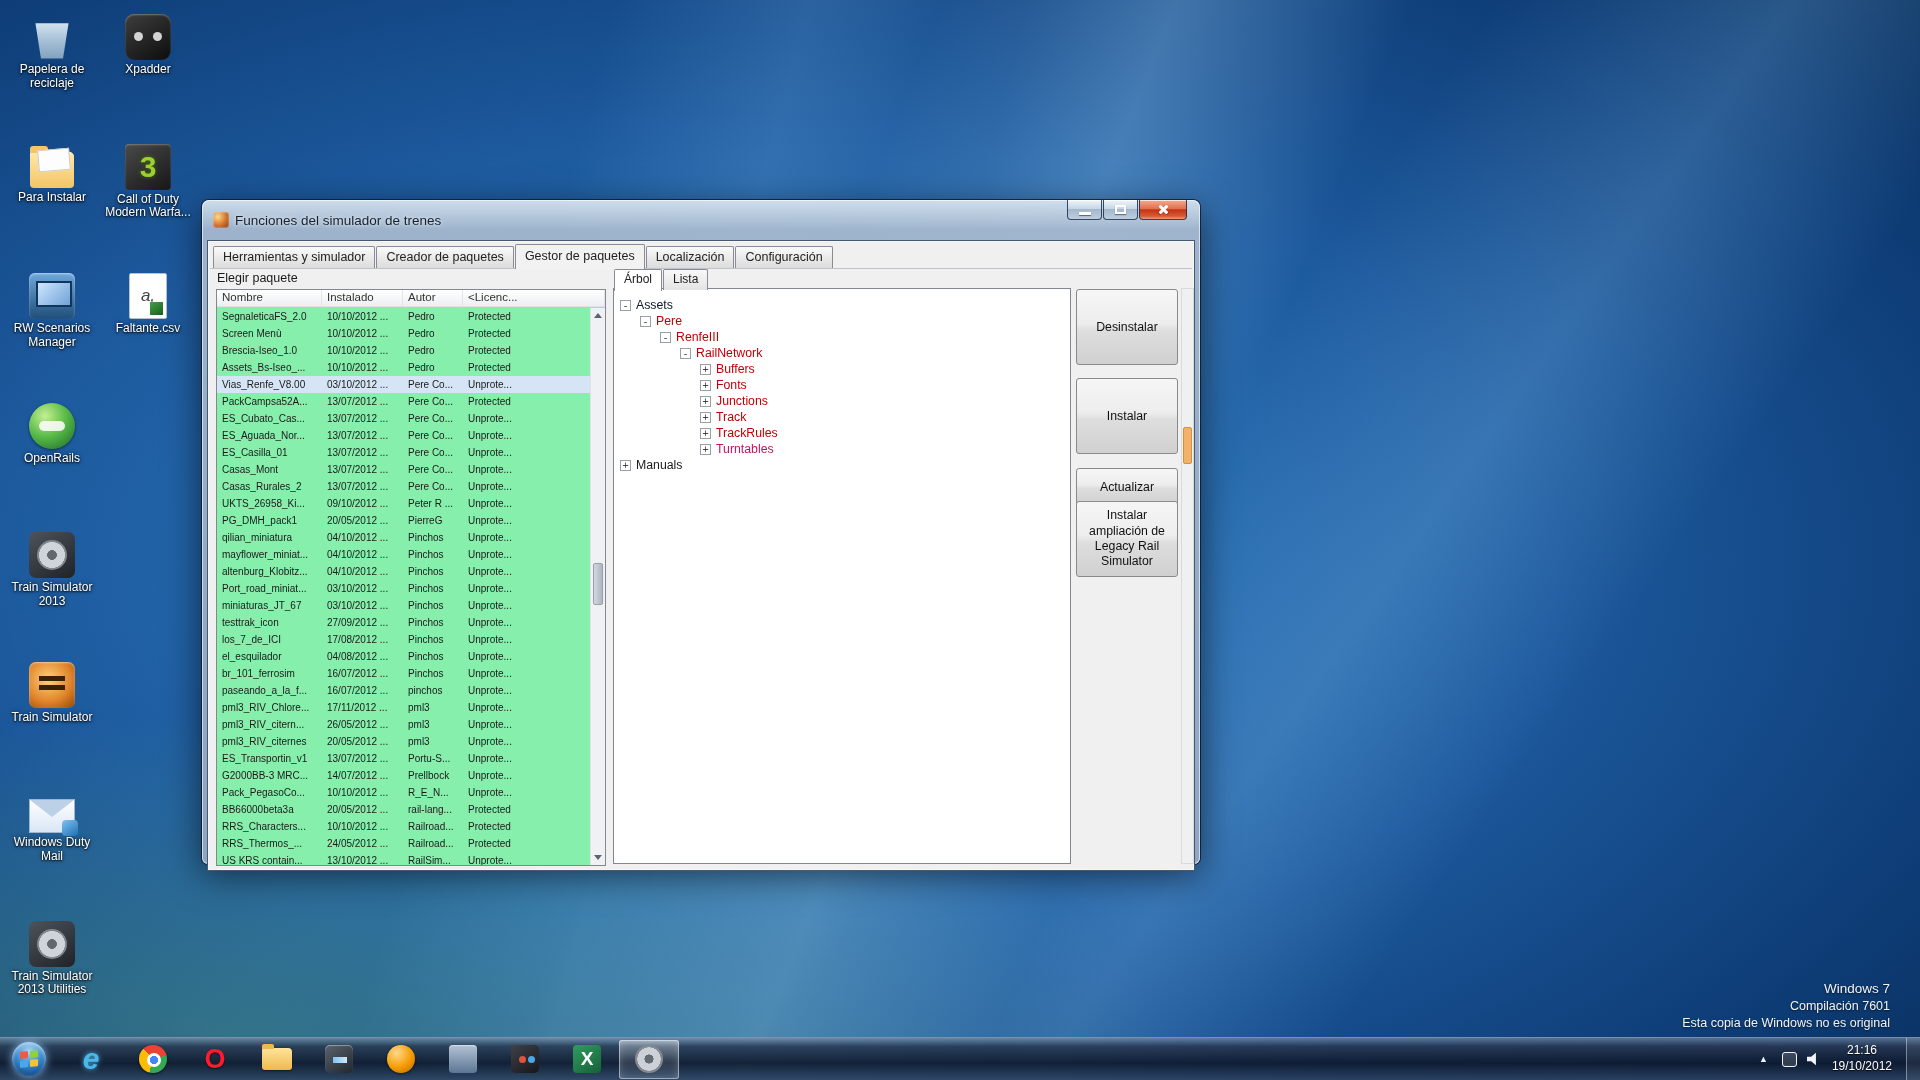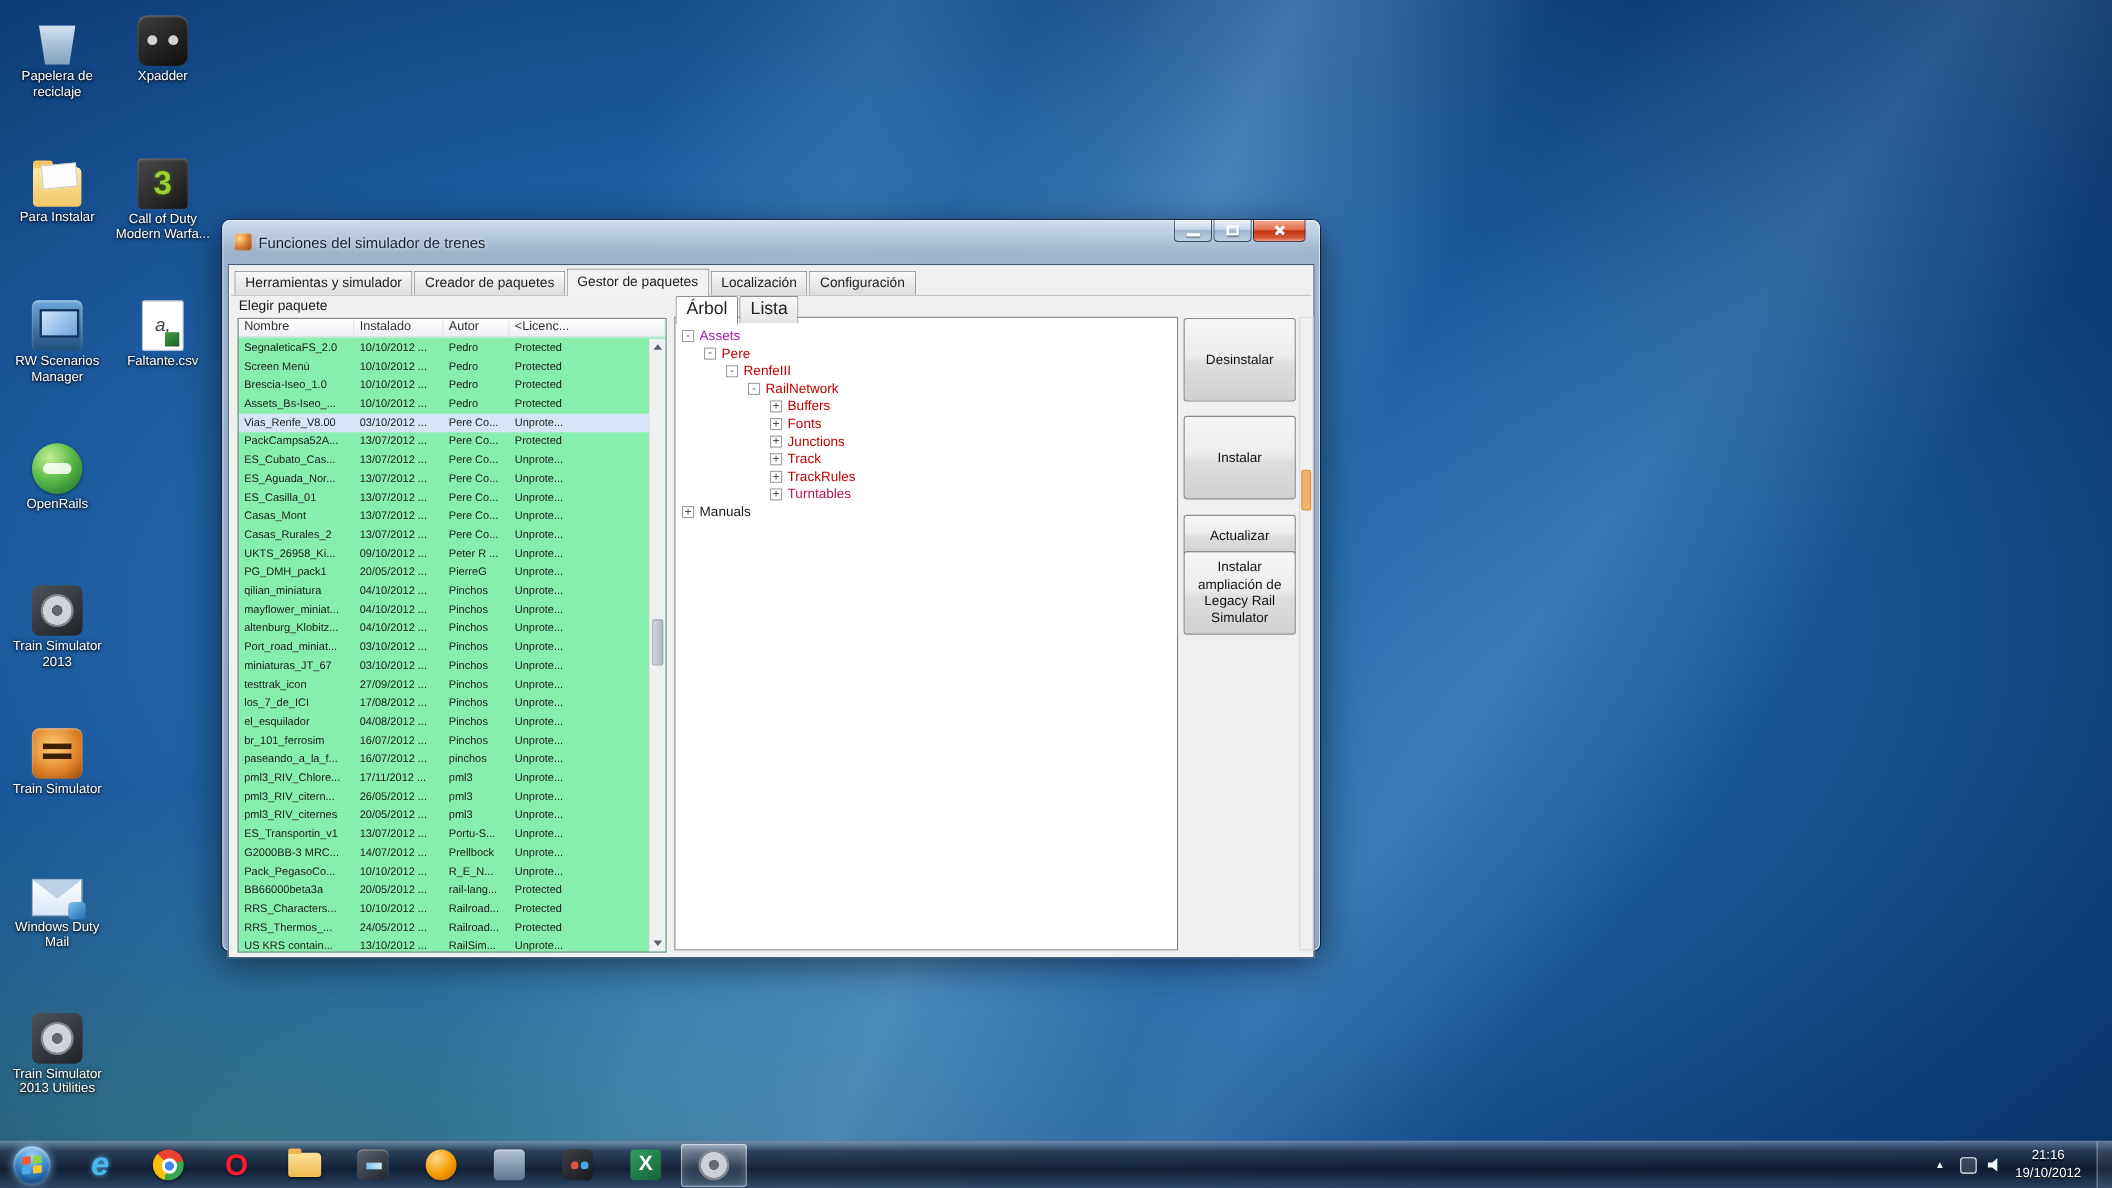--- a/index.html
+++ b/index.html
@@ -131,21 +131,21 @@
   .arr-up{width:0;height:0;border-left:4px solid transparent;border-right:4px solid transparent;
     border-bottom:5px solid #5a6470;}
   .arr-down{width:0;height:0;border-left:4px solid transparent;border-right:4px solid transparent;
     border-top:5px solid #5a6470;}
   .sb-down{position:absolute;bottom:0;left:0;right:0;}
   .sb-thumb{position:absolute;left:2px;right:2px;top:255px;height:42px;
     background:linear-gradient(90deg,#d2d8df,#aeb6c0);border:1px solid #96a0ab;border-radius:2px;}
 
   
   .viewtabs{position:absolute;left:406px;top:28px;display:flex;z-index:2;}
-  .vtab{font-size:16px;color:#222;padding:2px 9px 3px;margin-right:1px;
+  .vtab{font-size:12px;color:#222;padding:2px 9px 3px;margin-right:1px;
     background:linear-gradient(#f8f8f8,#e4e4e4);border:1px solid #898c95;border-bottom:none;
     border-radius:2px 2px 0 0;}
   .vtab.active{background:#fff;padding-bottom:5px;margin-bottom:-1px;}
   .treepanel{position:absolute;left:405px;top:47px;width:458px;height:576px;background:#fff;
     border:1px solid #828790;padding:8px 0 0 6px;overflow:hidden;}
   .tree-item{display:flex;align-items:center;height:16px;}
   .expander{width:11px;height:11px;flex:none;border:1px solid #9a9fa5;background:#fff;color:#444;
     font-size:10px;line-height:9px;text-align:center;margin-right:5px;
     font-family:"DejaVu Sans Mono",monospace;}
   .tree-label{font-size:12.3px;white-space:nowrap;}
@@ -296,20 +296,25 @@
         <div class="dlbl">Windows Duty Mail</div>
       </div>
       <div class="dicon" style="left: 6px; top: 920.5px;">
         <div class="dimg icon-train-sim-disc">
           <span class="glyph"></span>
         </div>
         <div class="dlbl">Train Simulator 2013 Utilities</div>
       </div>
     </div>
 
+  <div class="watermark">
+    <div class="wm1">Windows 7</div>
+    <div class="wm2">Compilación  7601</div>
+    <div class="wm3">Esta copia de Windows no es original</div>
+  </div>
 
   <div class="win">
     <div class="titlebar">
       <span class="appicon"></span>
       <span class="title">Funciones del simulador de trenes</span>
       <span class="capbtns">
         <span class="cb">
             <span class="g-min"></span>
           </span>
         <span class="cb">
@@ -571,21 +576,21 @@
           </div>
           <div class="vtab">
             <span>Lista</span>
           </div>
         </div>
       <div class="treepanel">
         <div>
 
         <div class="tree-item" style="margin-left: 0px;">
               <span class="expander">-</span>
-              <span class="tree-label" style="color: #a21caf;">Assets</span>
+              <span class="tree-label" style="color: #0f172a;">Assets</span>
             </div>
             <div class="tree-item" style="margin-left: 20px;">
               <span class="expander">-</span>
               <span class="tree-label" style="color: rgb(192, 0, 0);">Pere</span>
             </div>
             <div class="tree-item" style="margin-left: 40px;">
               <span class="expander">-</span>
               <span class="tree-label" style="color: rgb(192, 0, 0);">RenfeIII</span>
             </div>
             <div class="tree-item" style="margin-left: 60px;">

